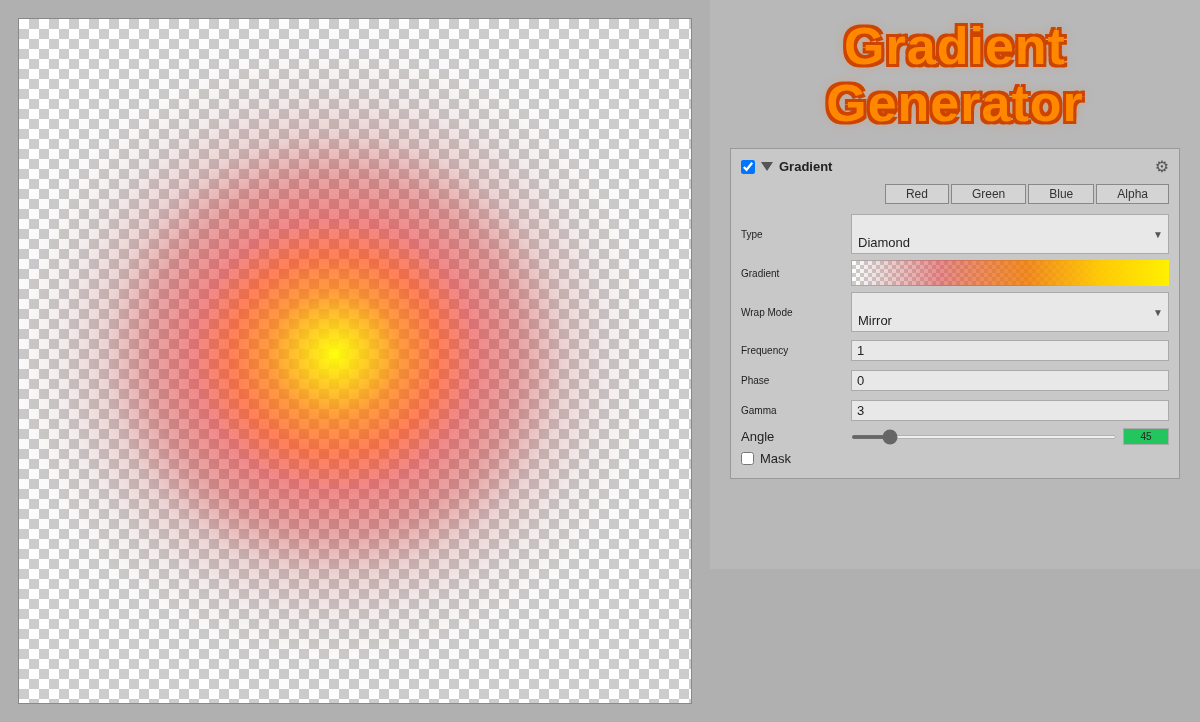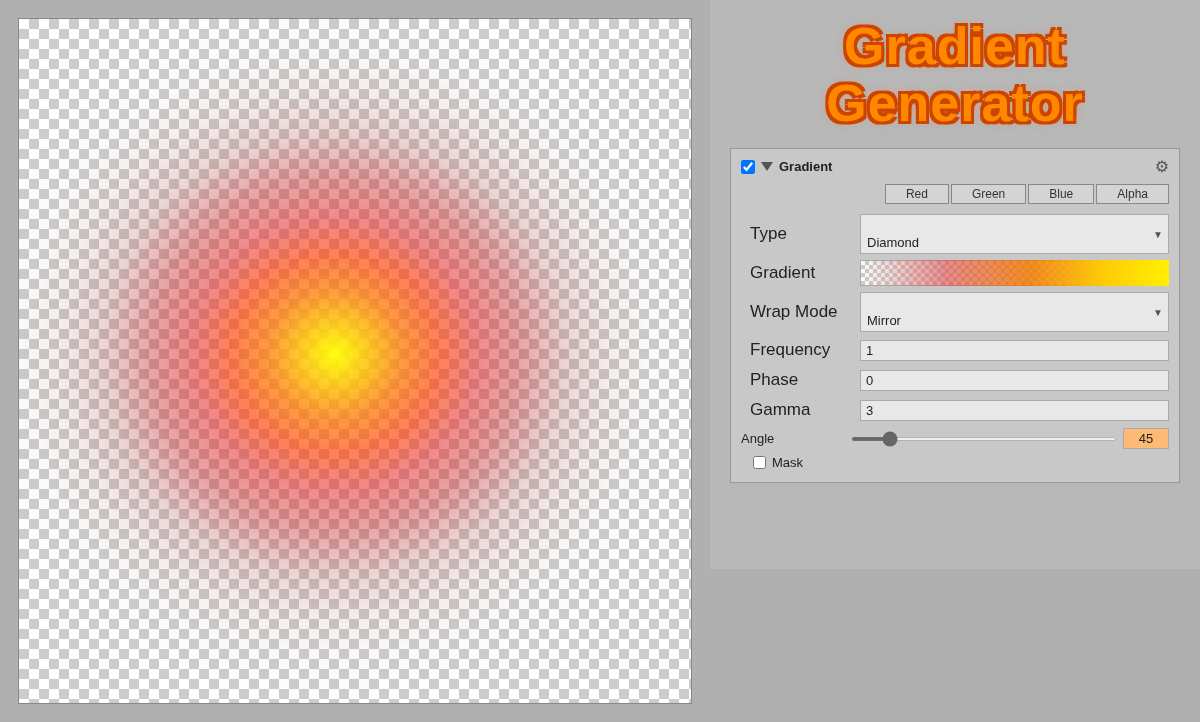--- a/index.html
+++ b/index.html
@@ -167,23 +167,22 @@
     .form-row {
       display: flex;
       align-items: center;
       margin-bottom: 6px;
       min-height: 24px;
     }
 
     .form-label {
       width: 110px;
       flex-shrink: 0;
-      font-size: 17px;
+      font-size: 10px;
       color: #222;
-      margin-left: 9px;
     }
 
     .form-control {
       flex: 1;
     }
 
     
     .dropdown-wrap {
       position: relative;
       width: 100%;
@@ -287,33 +286,32 @@
       flex: 1;
       height: 4px;
       cursor: pointer;
       accent-color: #666;
     }
 
     .angle-value-input {
       width: 46px;
       padding: 2px 5px;
       border: 1px solid #aaa;
-      background: #fdba74;
-      font-size: 13px;
+      background: #22c55e;
+      font-size: 10px;
       text-align: center;
       color: #222;
     }
 
     
     .mask-row {
       display: flex;
       align-items: center;
       margin-top: 4px;
       gap: 6px;
-      margin-left: 12px;
     }
   </style>
 </head>
 <body>
 
 <div class="canvas-area">
   <div class="canvas-wrapper">
     <div class="checkerboard"></div>
     <div class="gradient-glow"></div>
   </div>

